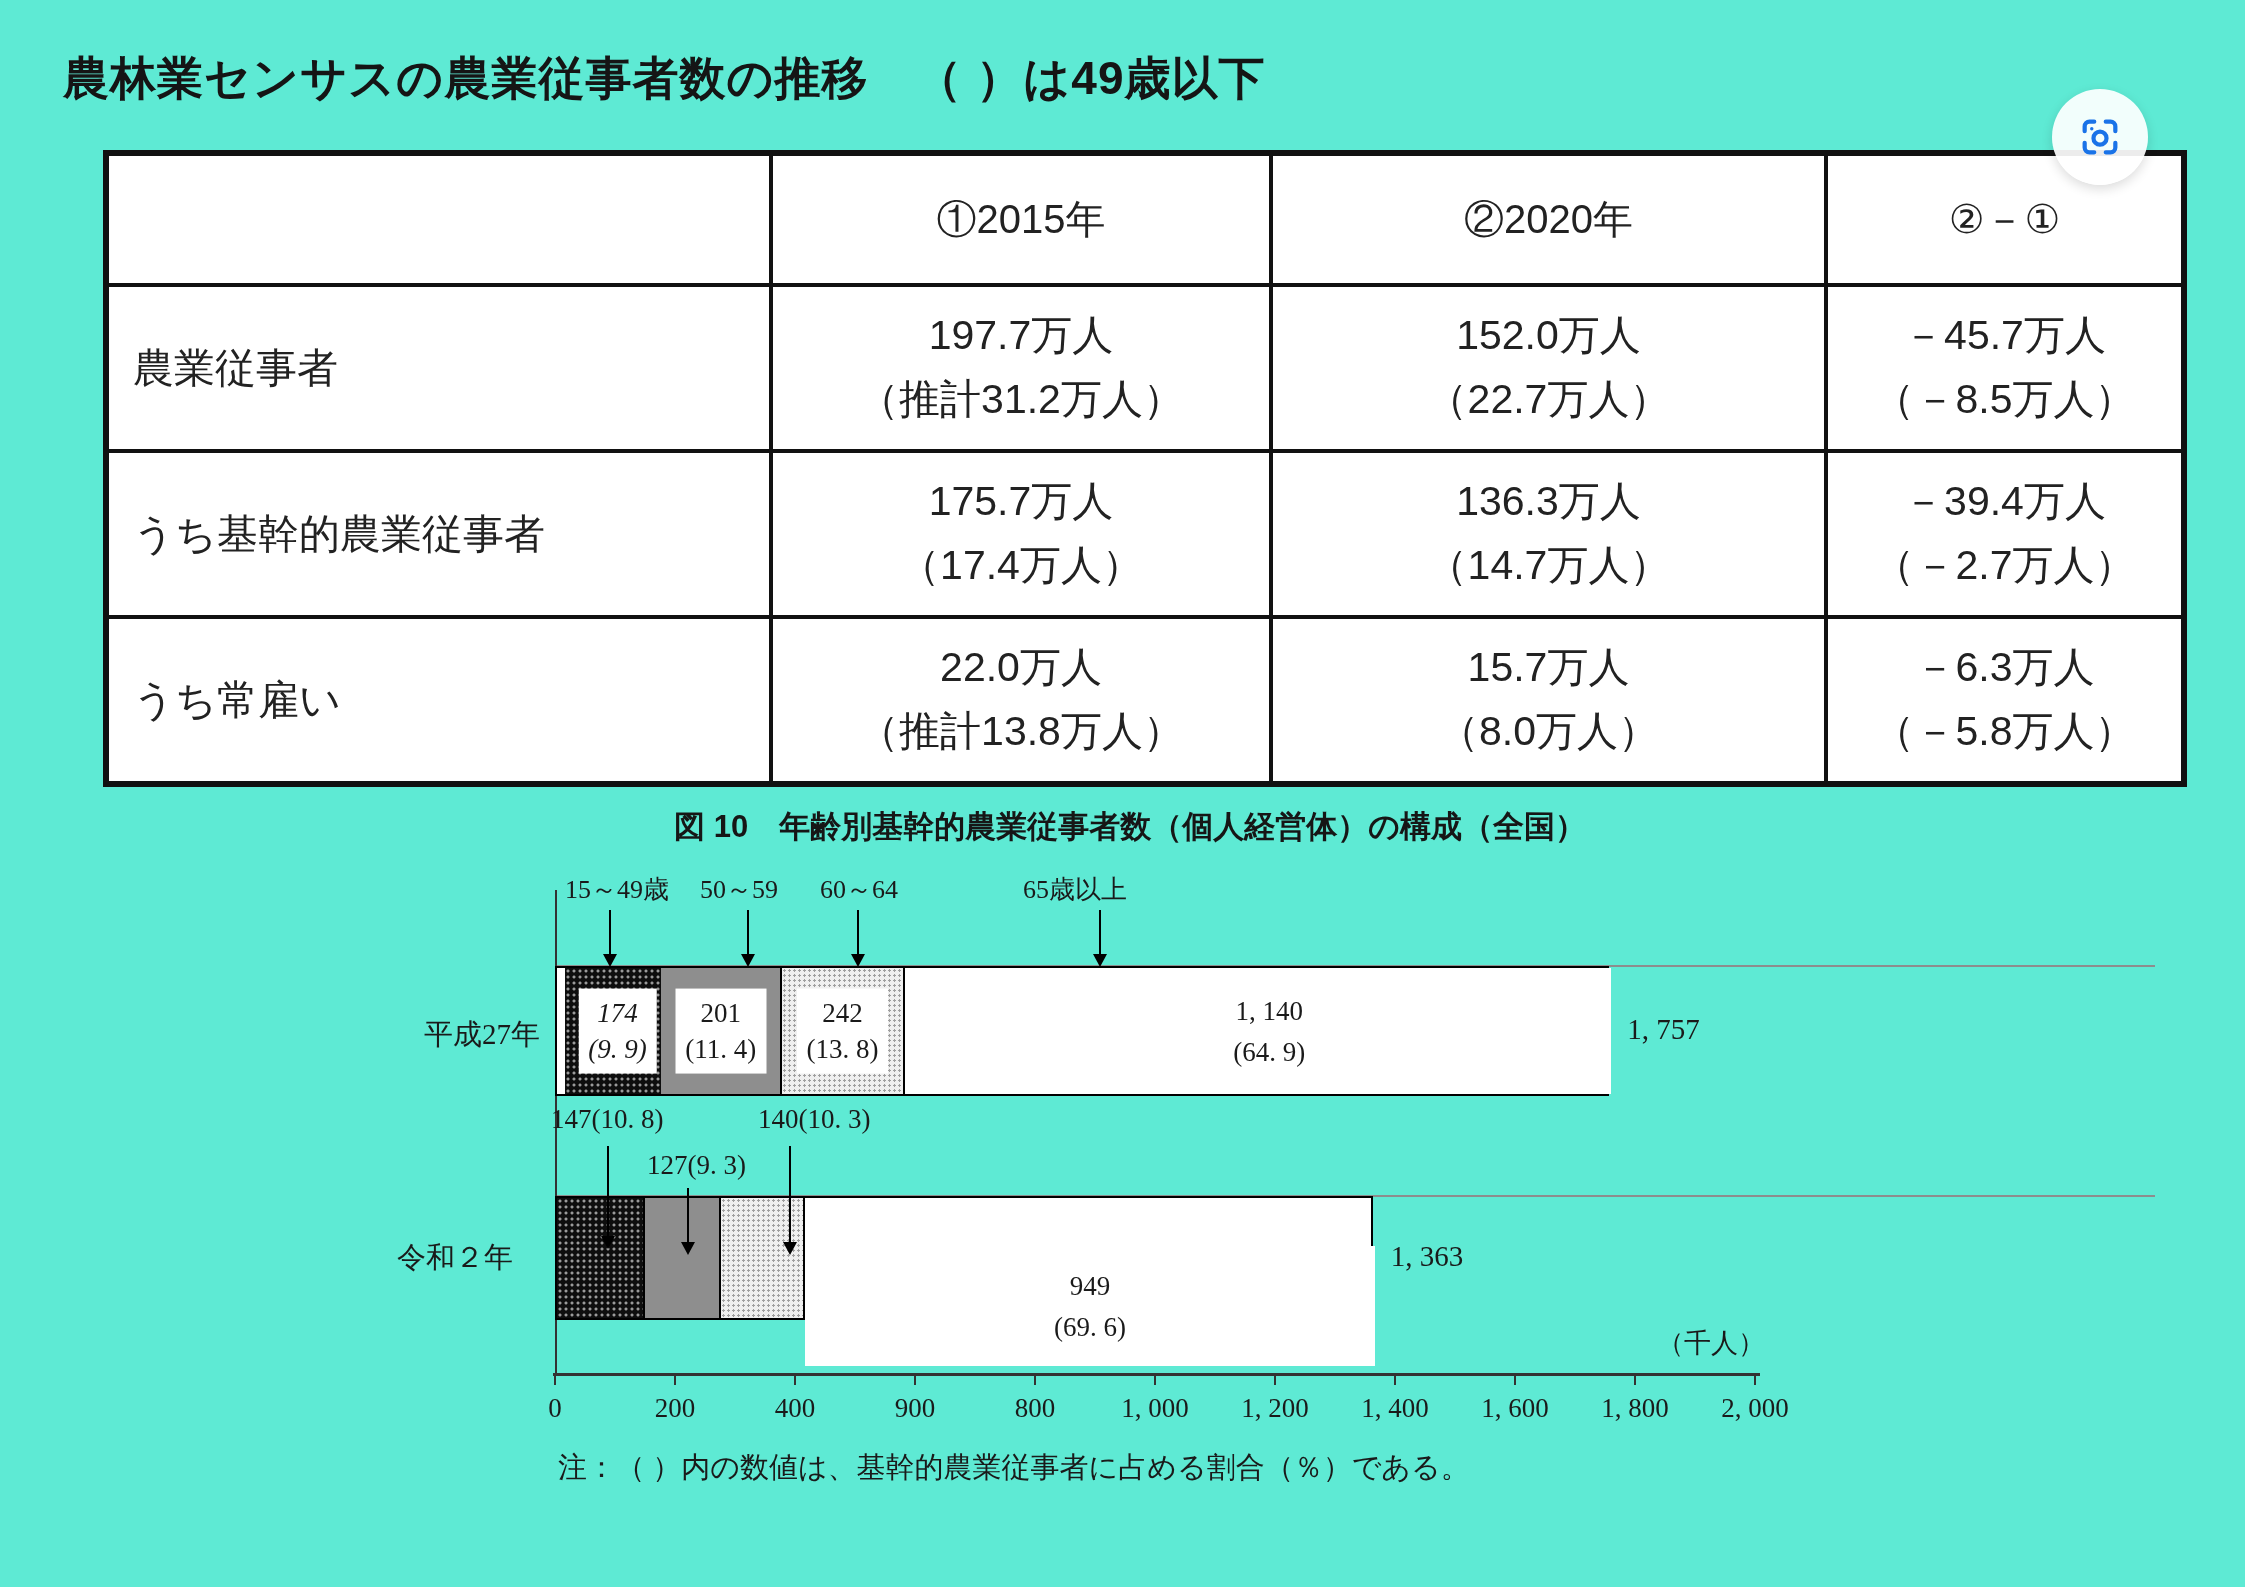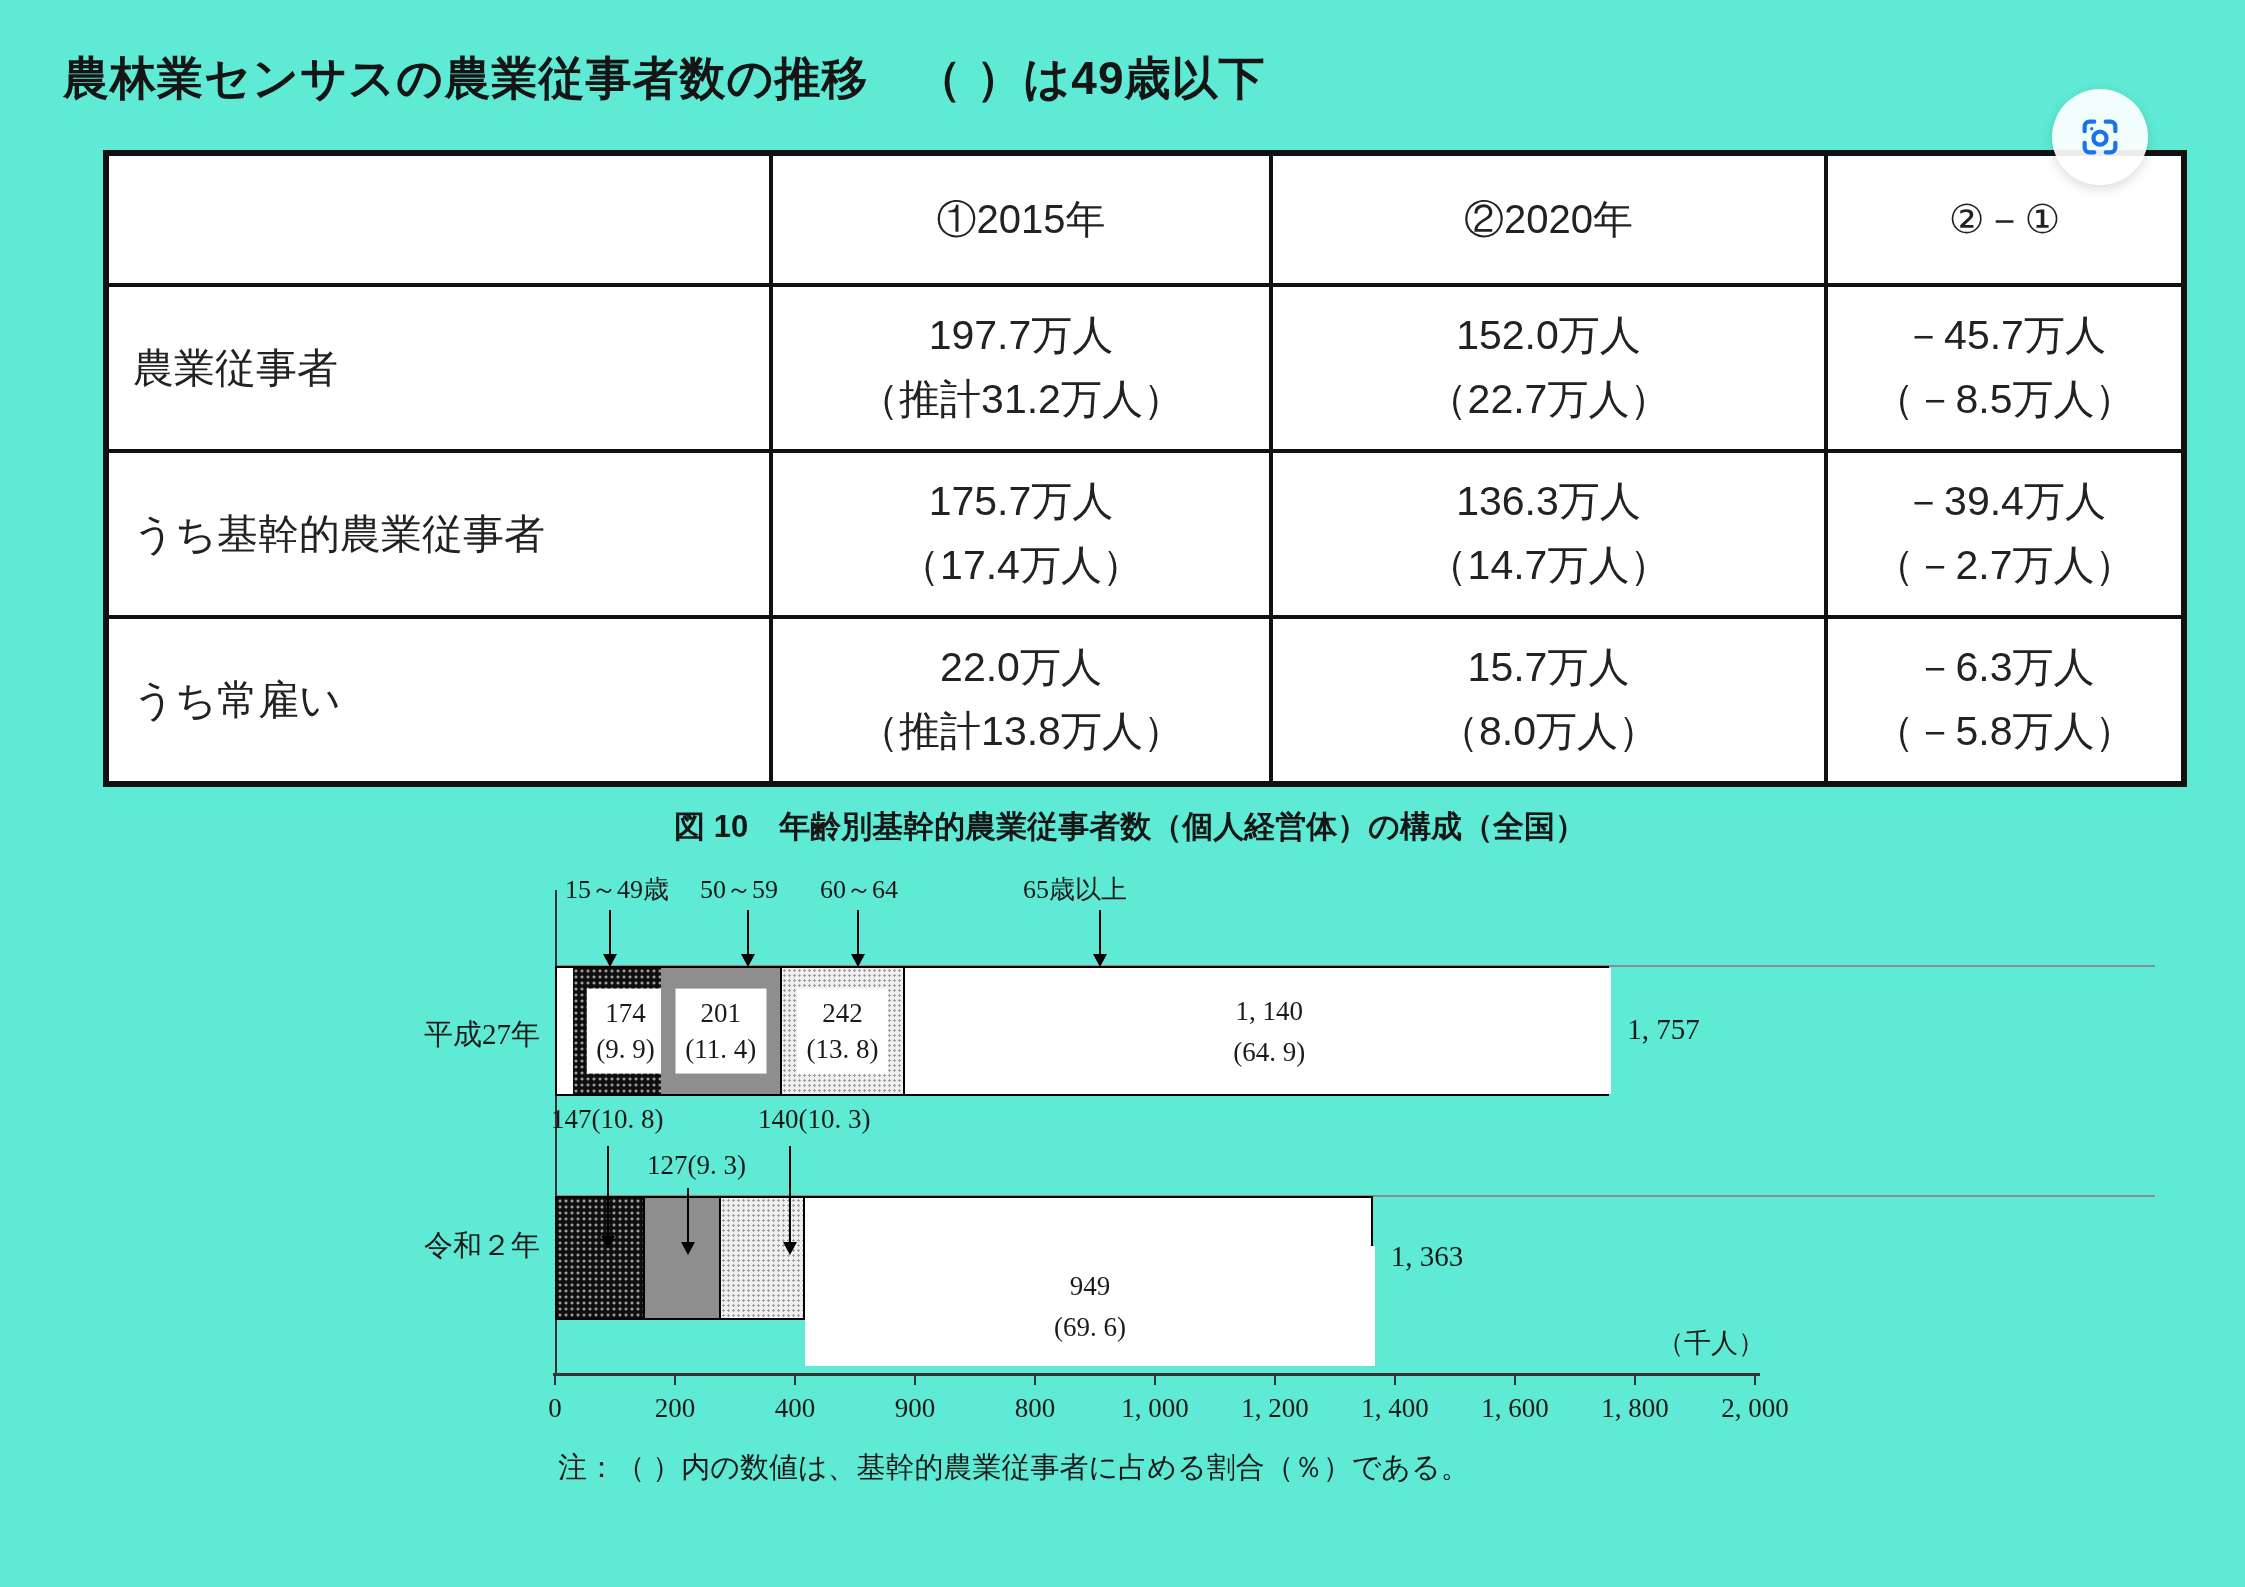--- a/index.html
+++ b/index.html
@@ -197,21 +197,21 @@
       <div class="tick" style="left: 839px; top: 503px;"></div>
       <div class="tick-label" style="left: 780px; top: 523px;">1, 400</div>
       <div class="tick" style="left: 959px; top: 503px;"></div>
       <div class="tick-label" style="left: 900px; top: 523px;">1, 600</div>
       <div class="tick" style="left: 1079px; top: 503px;"></div>
       <div class="tick-label" style="left: 1020px; top: 523px;">1, 800</div>
       <div class="tick" style="left: 1199px; top: 503px;"></div>
       <div class="tick-label" style="left: 1140px; top: 523px;">2, 000</div>
       <div class="unit-label" style="left: 1045px; top: 455px; width: 165px; text-align: right;">（千人）</div>
       <div class="bar" style="left: 0px; top: 96px; width: 1054.2px; height: 130px;">
-        <div class="seg pat-dark" style="left: 16px; width: 107px;">
+        <div class="seg pat-dark" style="left: 8px; width: 107px; font-style: italic;">
           <div class="seg-box">174<br>(9. 9)</div>
         </div>
         <div class="seg pat-gray" style="left: 104.4px; width: 120.6px;">
           <div class="seg-box">201<br>(11. 4)</div>
         </div>
         <div class="seg pat-dots" style="left: 225px; width: 123px;">
           <div class="seg-box">242<br>(13. 8)</div>
         </div>
         <div class="seg pat-white" style="left: 370.2px; width: 684px;">
           <div class="seg-plain">1, 140<br>(64. 9)</div>
@@ -220,21 +220,21 @@
       <div class="cat-label" style="left: -185px; top: 145px;">平成27年</div>
       <div class="total-label" style="left: 1072.2px; top: 143px;">1, 757</div>
       <div class="bar" style="left: 0px; top: 326px; width: 817.8px; height: 124px;">
         <div class="seg pat-dark" style="left: 0px; width: 88.2px;"></div>
         <div class="seg pat-gray" style="left: 88.2px; width: 76.2px;"></div>
         <div class="seg pat-dots" style="left: 164.4px; width: 84px;"></div>
         <div class="seg pat-white" style="left: 248.4px; width: 569.4px; margin-top: 48px;">
           <div class="seg-plain">949<br>(69. 6)</div>
         </div>
       </div>
-      <div class="cat-label" style="left: -185px; top: 356px;">令和２年</div>
+      <div class="cat-label" style="left: -185px; top: 368px; text-align: center;">令和２年</div>
       <div class="total-label" style="left: 835.8px; top: 370px;">1, 363</div>
       <div class="grp-label" style="left: 10px; top: 2px;">15～49歳</div>
       <div class="leader" style="left: 54px; top: 40px; height: 44px;"></div>
       <div class="arrowhead" style="left: 48px; top: 84px;"></div>
       <div class="grp-label" style="left: 145px; top: 2px;">50～59</div>
       <div class="leader" style="left: 192px; top: 40px; height: 44px;"></div>
       <div class="arrowhead" style="left: 186px; top: 84px;"></div>
       <div class="grp-label" style="left: 265px; top: 2px;">60～64</div>
       <div class="leader" style="left: 302px; top: 40px; height: 44px;"></div>
       <div class="arrowhead" style="left: 296px; top: 84px;"></div>

